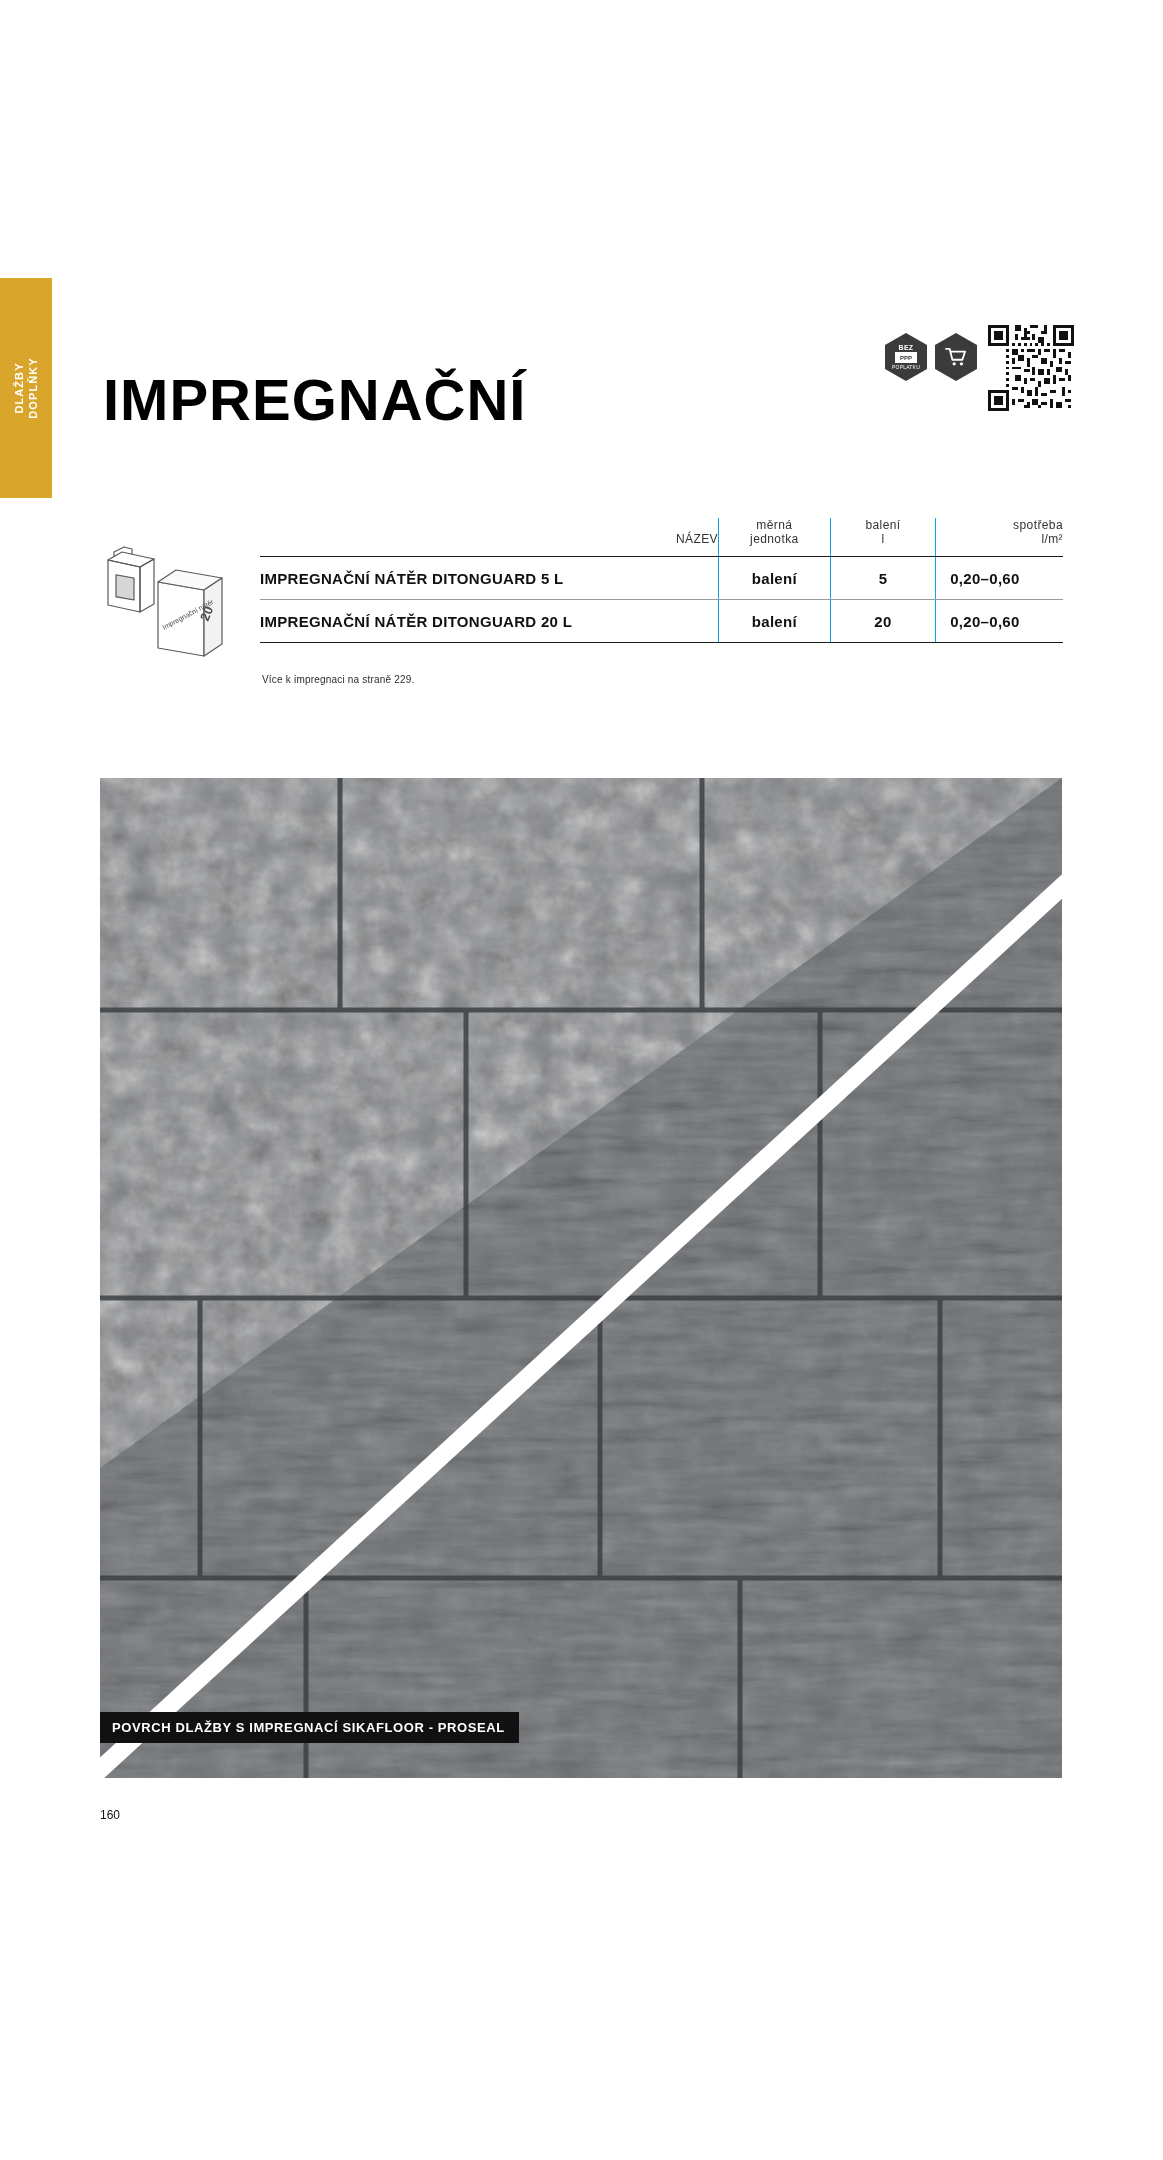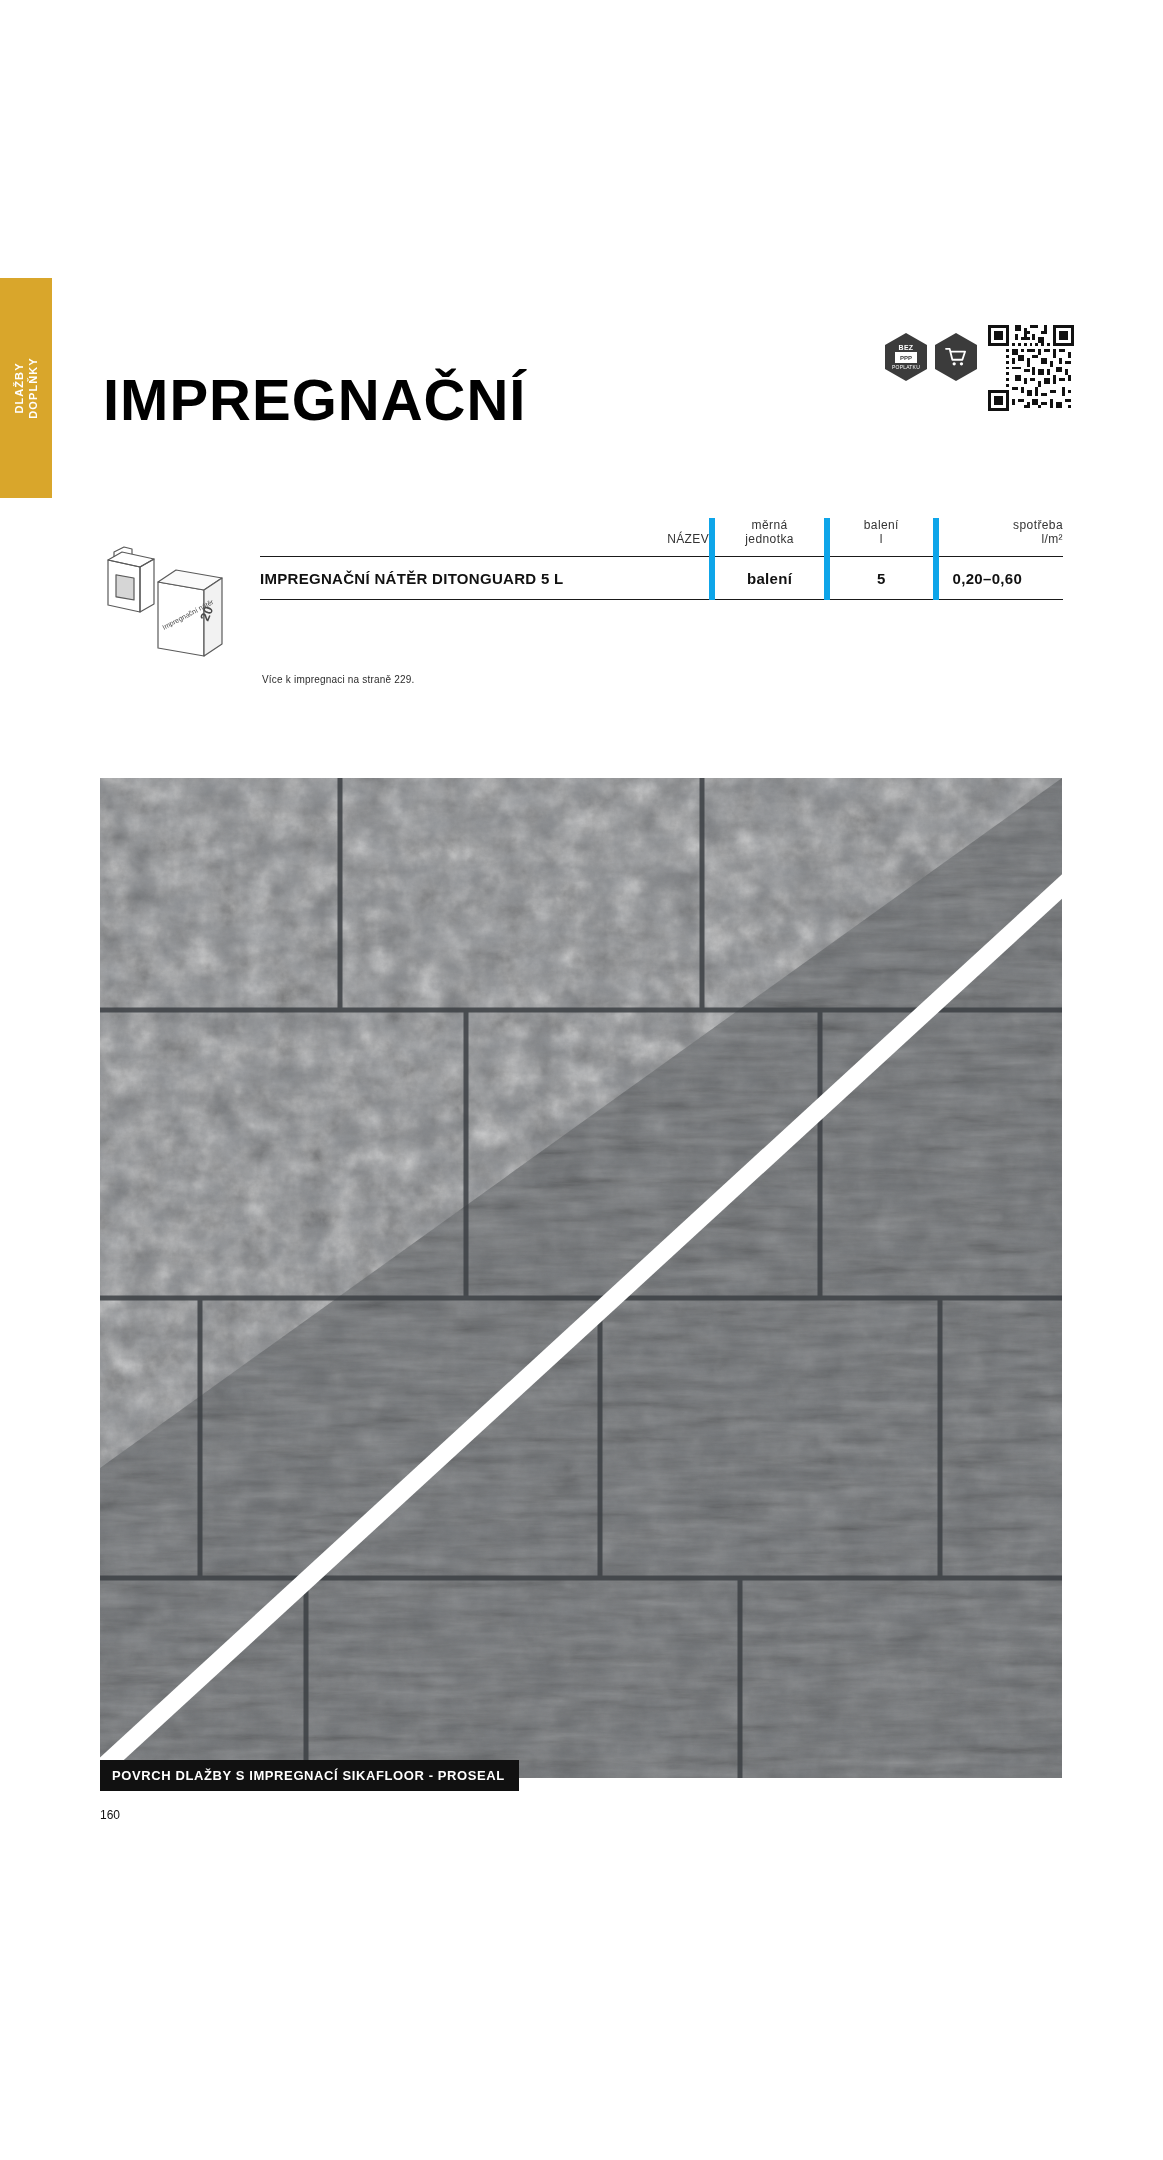--- a/index.html
+++ b/index.html
@@ -136,21 +136,21 @@
     font-weight: bold;
     letter-spacing: .3px;
     color: #111111;
   }
   table.products tbody tr:last-child td { border-bottom: 1.2px solid #1a1a1a; }
   table.products td.c { text-align: center; }
   .col-name { width: 430px; padding-left: 2px; }
   .col-unit { width: 104px; }
   .col-pack { width: 98px; }
   .col-cons { width: 105px; }
-  .vline { border-left: 6px solid #0ea5e9; }
+  .vline { border-left: 1px solid #0ea5e9; }
 
   .note {
     position: absolute;
     left: 262px;
     top: 674px;
     font-size: 10px;
     color: #2b2b2b;
     letter-spacing: .2px;
   }
 
@@ -178,21 +178,20 @@
   .caption {
     position: absolute;
     left: 100px;
     top: 1712px;
     background: #111111;
     color: #ffffff;
     font-size: 13px;
     font-weight: bold;
     letter-spacing: .6px;
     padding: 8px 14px 8px 12px;
-    margin-top: 48px;
   }
 
   .page-number {
     position: absolute;
     left: 100px;
     top: 1808px;
     font-size: 12px;
     font-weight: normal;
     color: #111111;
   }
@@ -368,20 +367,26 @@
         </th>
       </tr>
     </thead>
     <tbody>
       <tr>
         <td class="col-name">IMPREGNAČNÍ NÁTĚR DITONGUARD 5 L</td>
         <td class="col-unit c vline">balení</td>
         <td class="col-pack c vline">5</td>
         <td class="col-cons vline" style="padding-left:14px">0,20–0,60</td>
       </tr>
+      <tr>
+        <td class="col-name">IMPREGNAČNÍ NÁTĚR DITONGUARD 20 L</td>
+        <td class="col-unit c vline">balení</td>
+        <td class="col-pack c vline">20</td>
+        <td class="col-cons vline" style="padding-left:14px">0,20–0,60</td>
+      </tr>
     </tbody>
   </table>
 </div>
 
 <div class="note">Více k impregnaci na straně 229.</div>
 
 <div class="photo">
   <svg width="962" height="1000" viewBox="0 0 962 1000" xmlns="http://www.w3.org/2000/svg">
     <defs>
       <filter id="rough" x="0" y="0" width="100%" height="100%">

